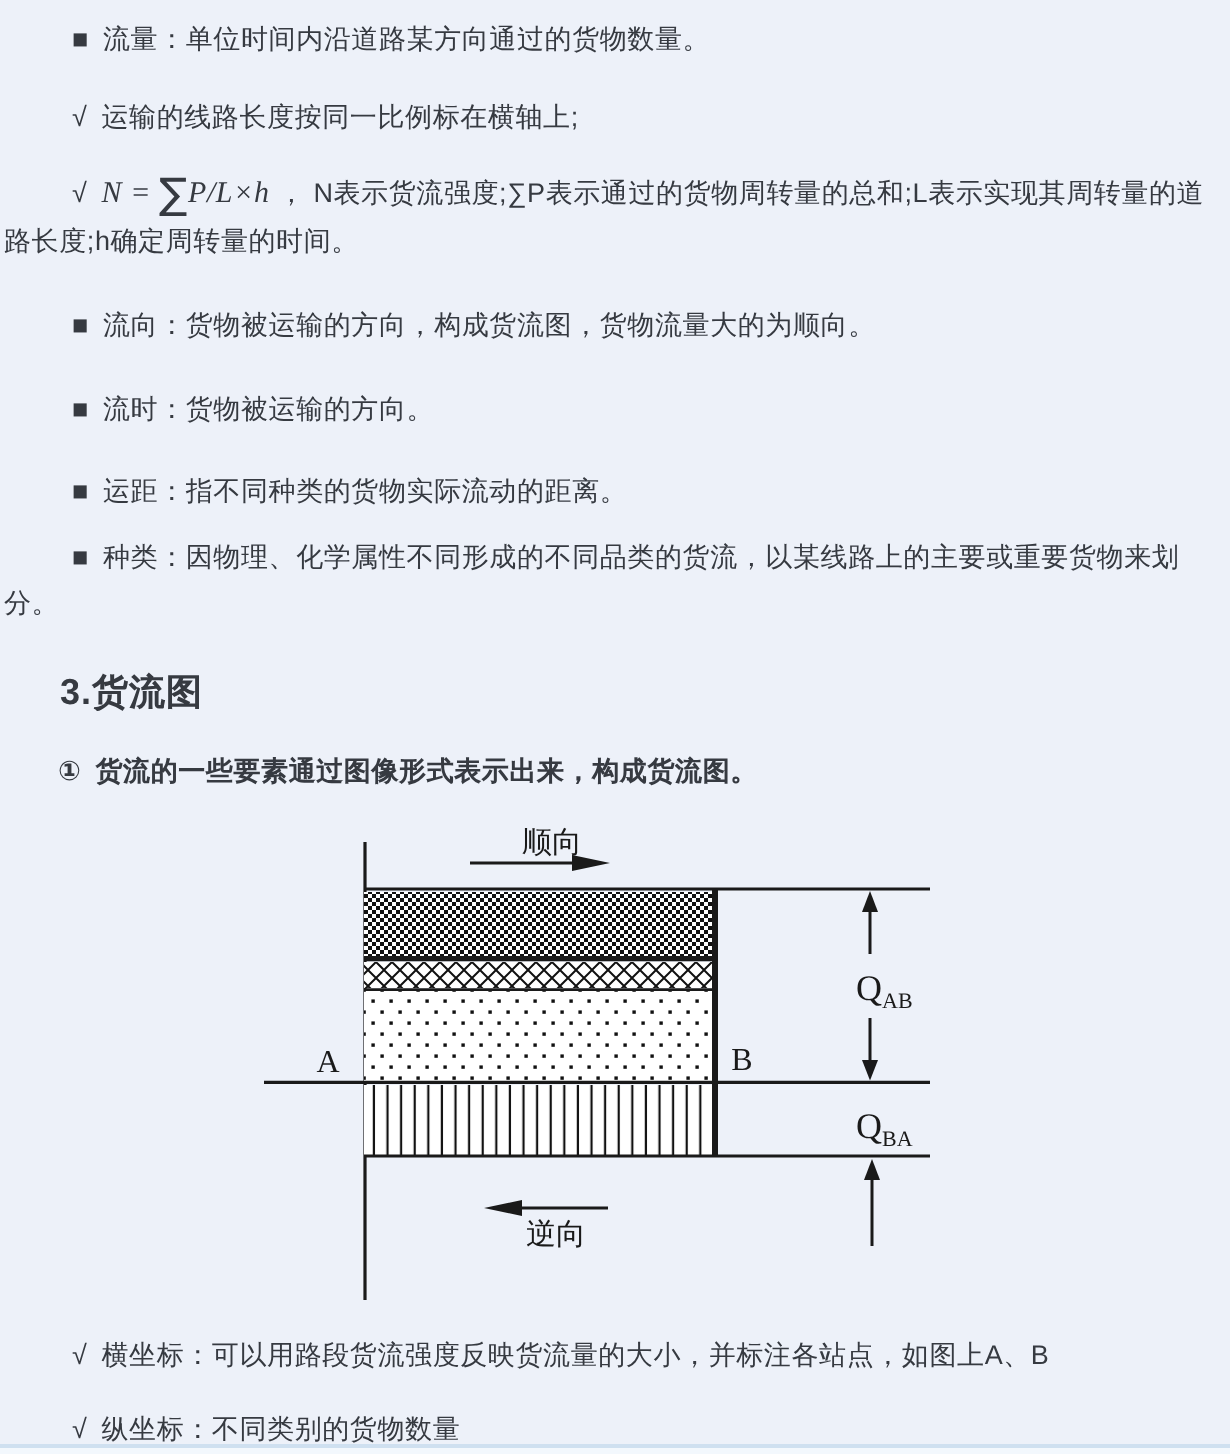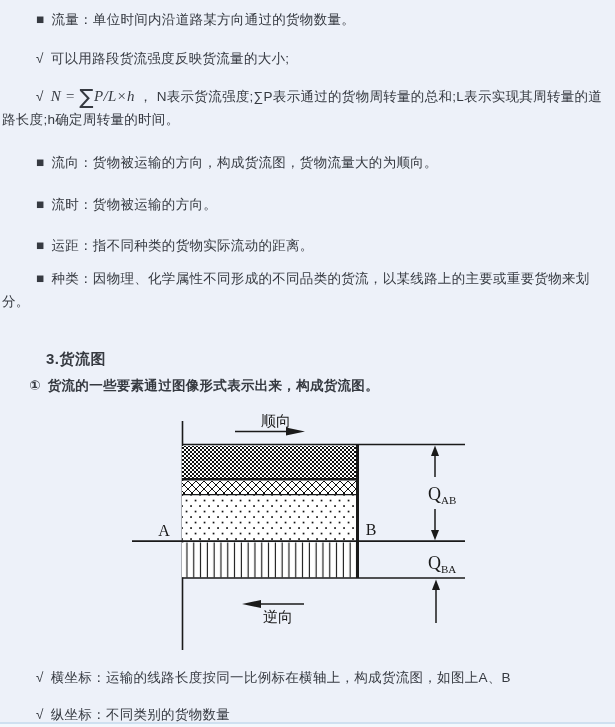--- a/index.html
+++ b/index.html
@@ -12,43 +12,43 @@
   .page{position:relative;width:615px;height:727px;}
   .para{
     position:absolute;left:0;right:0;margin:0;
     padding:0 6px 0 2px;
     font-size:13.5px;line-height:23px;
     text-indent:34px;
     letter-spacing:0.3px;
   }
   .marker{margin-right:7px;}
   .heading{
-    position:absolute;left:30px;margin:16px;
-    font-size:15px;font-weight:bold;letter-spacing:0.5px;
+    position:absolute;left:30px;margin:0;
+    font-size:18px;font-weight:bold;letter-spacing:0.5px;
   }
   .intro{text-indent:27px;font-weight:bold;}
   .fx{font-family:"Liberation Serif","DejaVu Serif",serif;font-style:italic;font-size:15px;}
   .fx-sigma{font-style:normal;font-size:21px;font-family:"DejaVu Sans",sans-serif;vertical-align:-3px;line-height:10px;}
   .diagram{position:absolute;top:405px;left:0;}
   .diagram text{fill:#1a1a1a;}
   .cjk{font-family:"Liberation Sans","DejaVu Sans",sans-serif;font-size:15px;}
   .serif{font-family:"Liberation Serif","DejaVu Serif",serif;}
   .bottom-rule{
     position:absolute;top:722px;left:0;right:0;height:5px;
     border-top:2px solid #cfe0f0;background:#f3f8fd;
   }
 </style>
 </head>
 <body>
 
 <div class="page">
 
   <p class="para" style="top:8px"><span class="marker">■</span><span>流量：单位时间内沿道路某方向通过的货物数量。</span></p>
 
-  <p class="para" style="top:47px"><span class="marker">√</span><span>可以用路段货流强度反映货流量的大小;</span></p>
+  <p class="para" style="top:47px"><span class="marker">√</span><span>运输的线路长度按同一比例标在横轴上;</span></p>
 
   <p class="para" style="top:85px"><span class="marker">√</span><span class="fx">N = </span><span class="fx-sigma">∑</span><span class="fx">P/L×h</span><span> ， N表示货流强度;∑P表示通过的货物周转量的总和;L表示实现其周转量的道路长度;h确定周转量的时间。</span></p>
 
   <p class="para" style="top:151px"><span class="marker">■</span><span>流向：货物被运输的方向，构成货流图，货物流量大的为顺向。</span></p>
 
   <p class="para" style="top:193px"><span class="marker">■</span><span>流时：货物被运输的方向。</span></p>
 
   <p class="para" style="top:267px"><span class="marker">■</span><span>种类：因物理、化学属性不同形成的不同品类的货流，以某线路上的主要或重要货物来划分。</span></p>
 
   <p class="para" style="top:234px"><span class="marker">■</span><span>运距：指不同种类的货物实际流动的距离。</span></p>
@@ -111,18 +111,18 @@
 
     <text x="428" y="164" class="serif" font-size="18"><tspan>Q</tspan><tspan dy="4" font-size="11">BA</tspan></text>
     <polygon points="436,174.5 432,185 440,185" fill="#1a1a1a"></polygon>
     <line x1="436" y1="184" x2="436" y2="218" stroke="#1a1a1a" stroke-width="1.5"></line>
 
     <polygon points="242,199 261,195 261,203" fill="#1a1a1a"></polygon>
     <line x1="258" y1="199" x2="304" y2="199" stroke="#1a1a1a" stroke-width="1.6"></line>
     <text x="278" y="217" text-anchor="middle" class="cjk">逆向</text>
   </svg>
 
-  <p class="para" style="top:666px"><span class="marker">√</span><span>横坐标：运输的线路长度按同一比例标在横轴上，构成货流图，如图上A、B</span></p>
+  <p class="para" style="top:666px"><span class="marker">√</span><span>横坐标：可以用路段货流强度反映货流量的大小，并标注各站点，如图上A、B</span></p>
 
   <p class="para" style="top:703px"><span class="marker">√</span><span>纵坐标：不同类别的货物数量</span></p>
 
   <div class="bottom-rule"></div>
 </div>
 
 </body></html>

